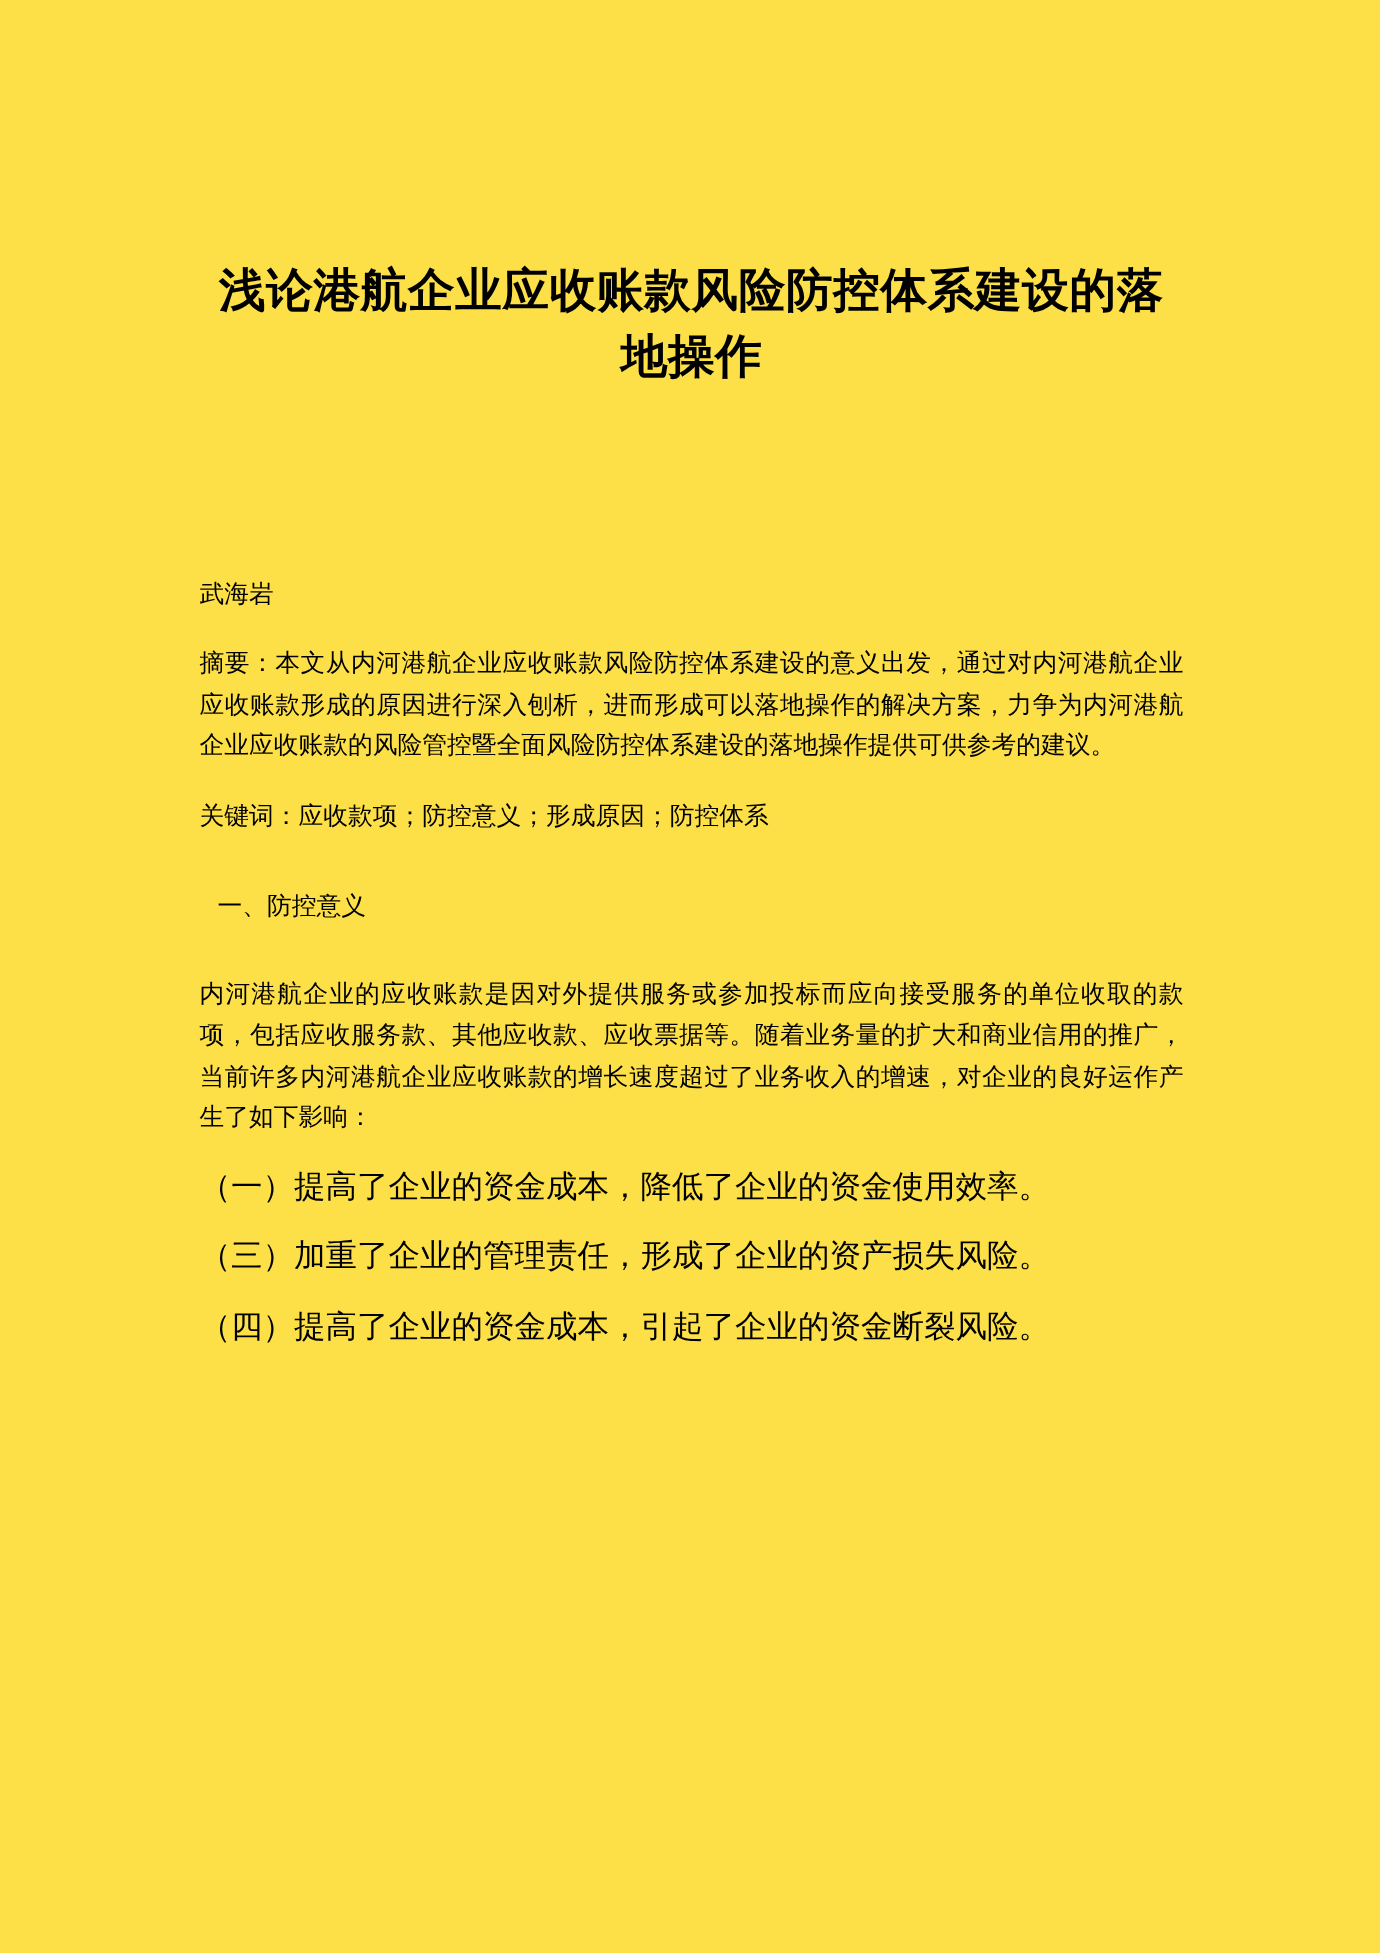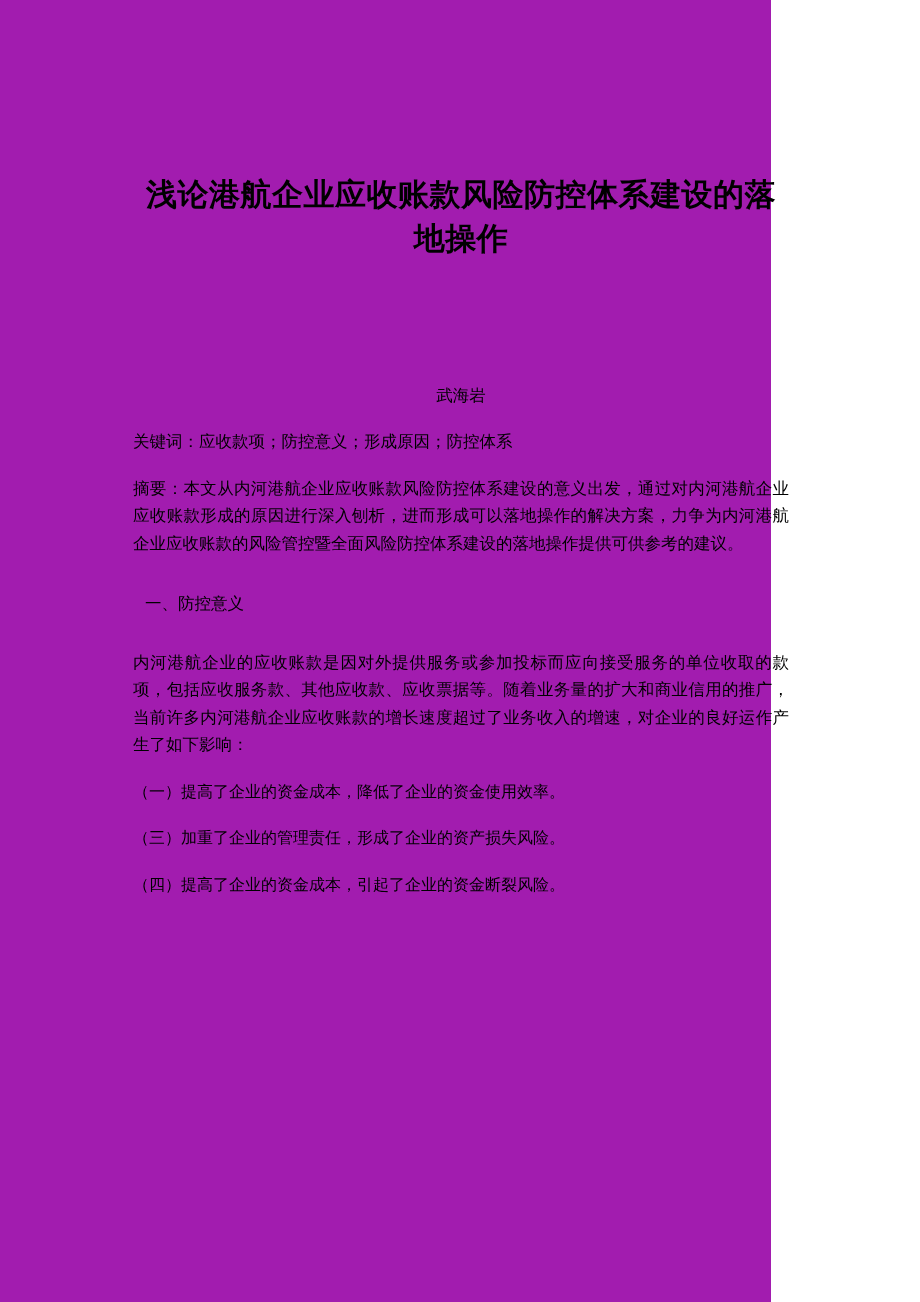--- a/index.html
+++ b/index.html
@@ -9,24 +9,25 @@
   }
   body {
     width: 920px;
     height: 1302px;
     font-family: "DejaVu Serif", "Liberation Serif", serif;
     color: #000000;
     overflow: hidden;
   }
   .page {
     position: relative;
-    width: 771px;
+    width: 920px;
     height: 1302px;
-    background: #a21caf;
+    background: #fde047;
     box-sizing: border-box;
+    font-family: Liberation Serif, serif;
   }
   .content {
     position: absolute;
     left: 133px;
     top: 0;
     width: 656px;
   }
   .doc-title {
     font-size: 31px;
     font-weight: bold;
@@ -34,56 +35,55 @@
     text-align: center;
     margin: 0;
     padding-top: 172px;
     letter-spacing: 0.5px;
   }
   .author {
     font-size: 16.5px;
     line-height: 26px;
     margin: 0;
     padding-top: 123px;
-    text-align: center;
   }
   .para {
     font-size: 16.5px;
     line-height: 27.5px;
     margin: 0;
     padding-top: 19px;
     text-align: justify;
     text-justify: inter-ideograph;
   }
   .heading {
     font-size: 16.5px;
     line-height: 27.5px;
     margin: 12px;
     padding-top: 21px;
   }
   .listitem {
-    font-size: 16px;
+    font-size: 21px;
     line-height: 27.5px;
     margin: 0;
     padding-top: 19px;
   }
 </style>
 </head>
 <body>
 
 <div class="page">
   <div class="content">
 
     <h1 class="doc-title">浅论港航企业应收账款风险防控体系建设的落地操作</h1>
 
     <p class="author">武海岩</p>
 
+    <p class="para">摘要：本文从内河港航企业应收账款风险防控体系建设的意义出发，通过对内河港航企业应收账款形成的原因进行深入刨析，进而形成可以落地操作的解决方案，力争为内河港航企业应收账款的风险管控暨全面风险防控体系建设的落地操作提供可供参考的建议。</p>
+
     <p class="para">关键词：应收款项；防控意义；形成原因；防控体系</p>
-
-    <p class="para">摘要：本文从内河港航企业应收账款风险防控体系建设的意义出发，通过对内河港航企业应收账款形成的原因进行深入刨析，进而形成可以落地操作的解决方案，力争为内河港航企业应收账款的风险管控暨全面风险防控体系建设的落地操作提供可供参考的建议。</p>
 
     <p class="heading">一、防控意义</p>
 
     <p class="para">内河港航企业的应收账款是因对外提供服务或参加投标而应向接受服务的单位收取的款项，包括应收服务款、其他应收款、应收票据等。随着业务量的扩大和商业信用的推广，当前许多内河港航企业应收账款的增长速度超过了业务收入的增速，对企业的良好运作产生了如下影响：</p>
 
     <p class="listitem">（一）提高了企业的资金成本，降低了企业的资金使用效率。</p>
     <p class="listitem">（三）加重了企业的管理责任，形成了企业的资产损失风险。</p>
     <p class="listitem">（四）提高了企业的资金成本，引起了企业的资金断裂风险。</p>
 
 

